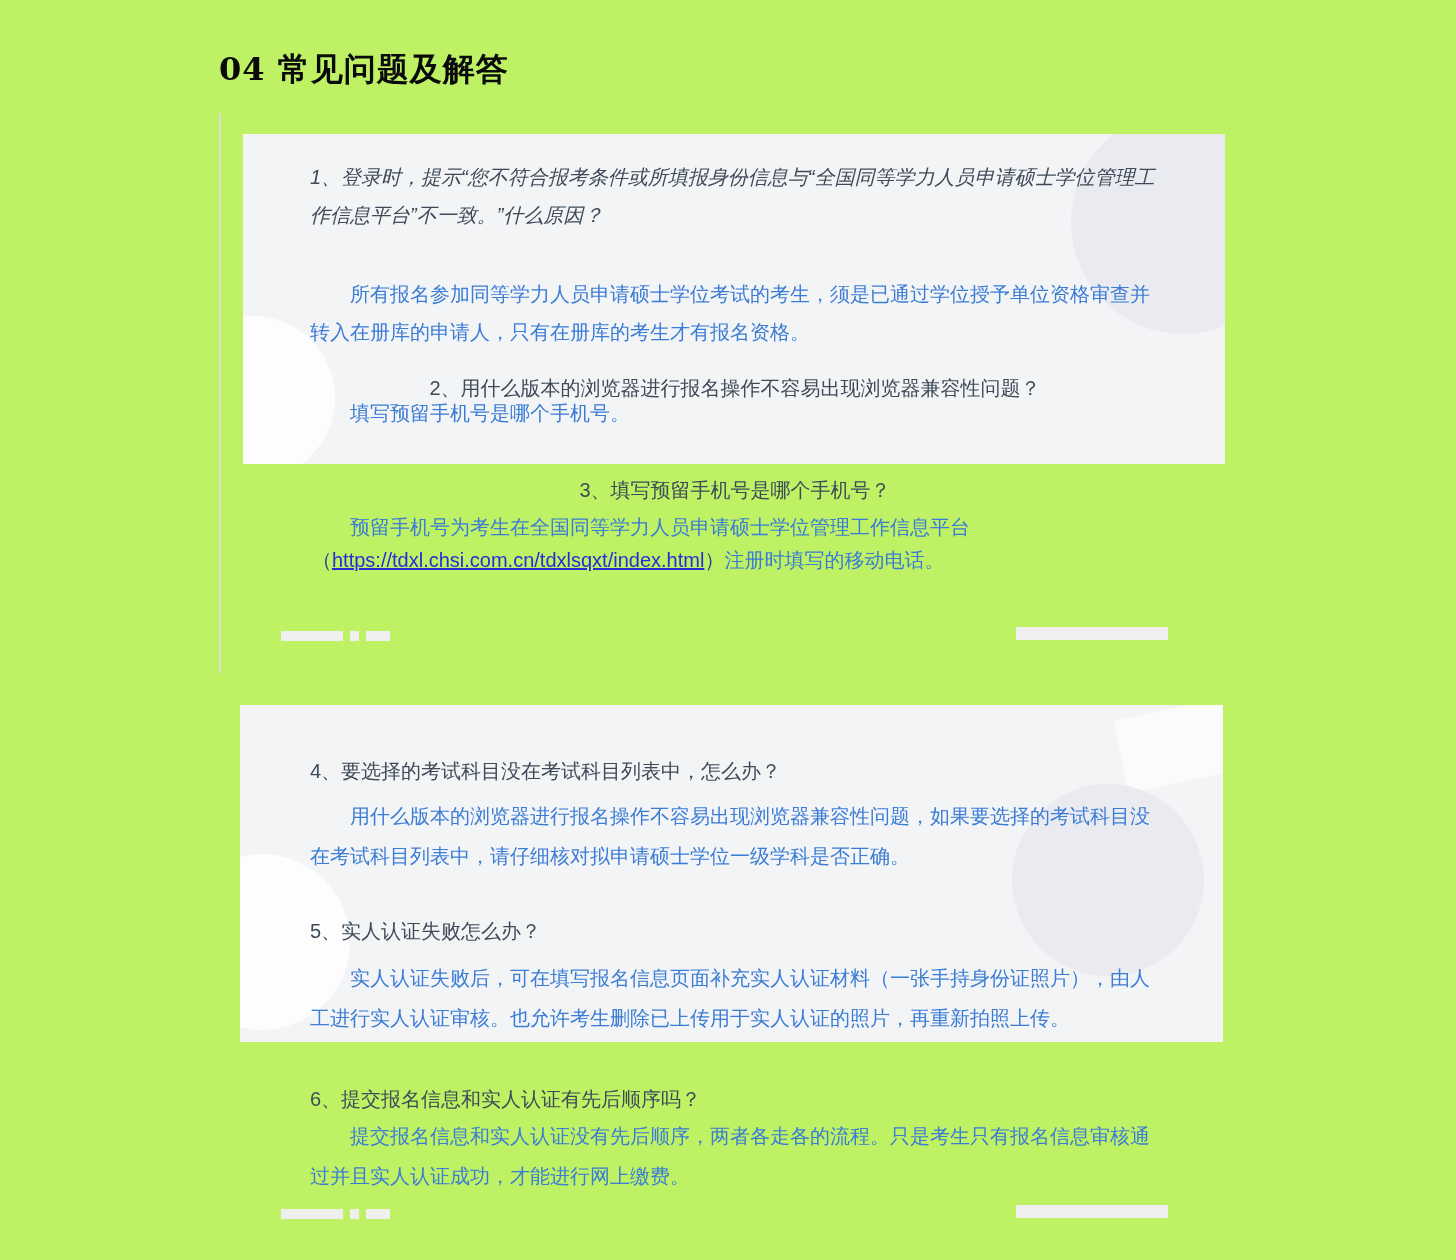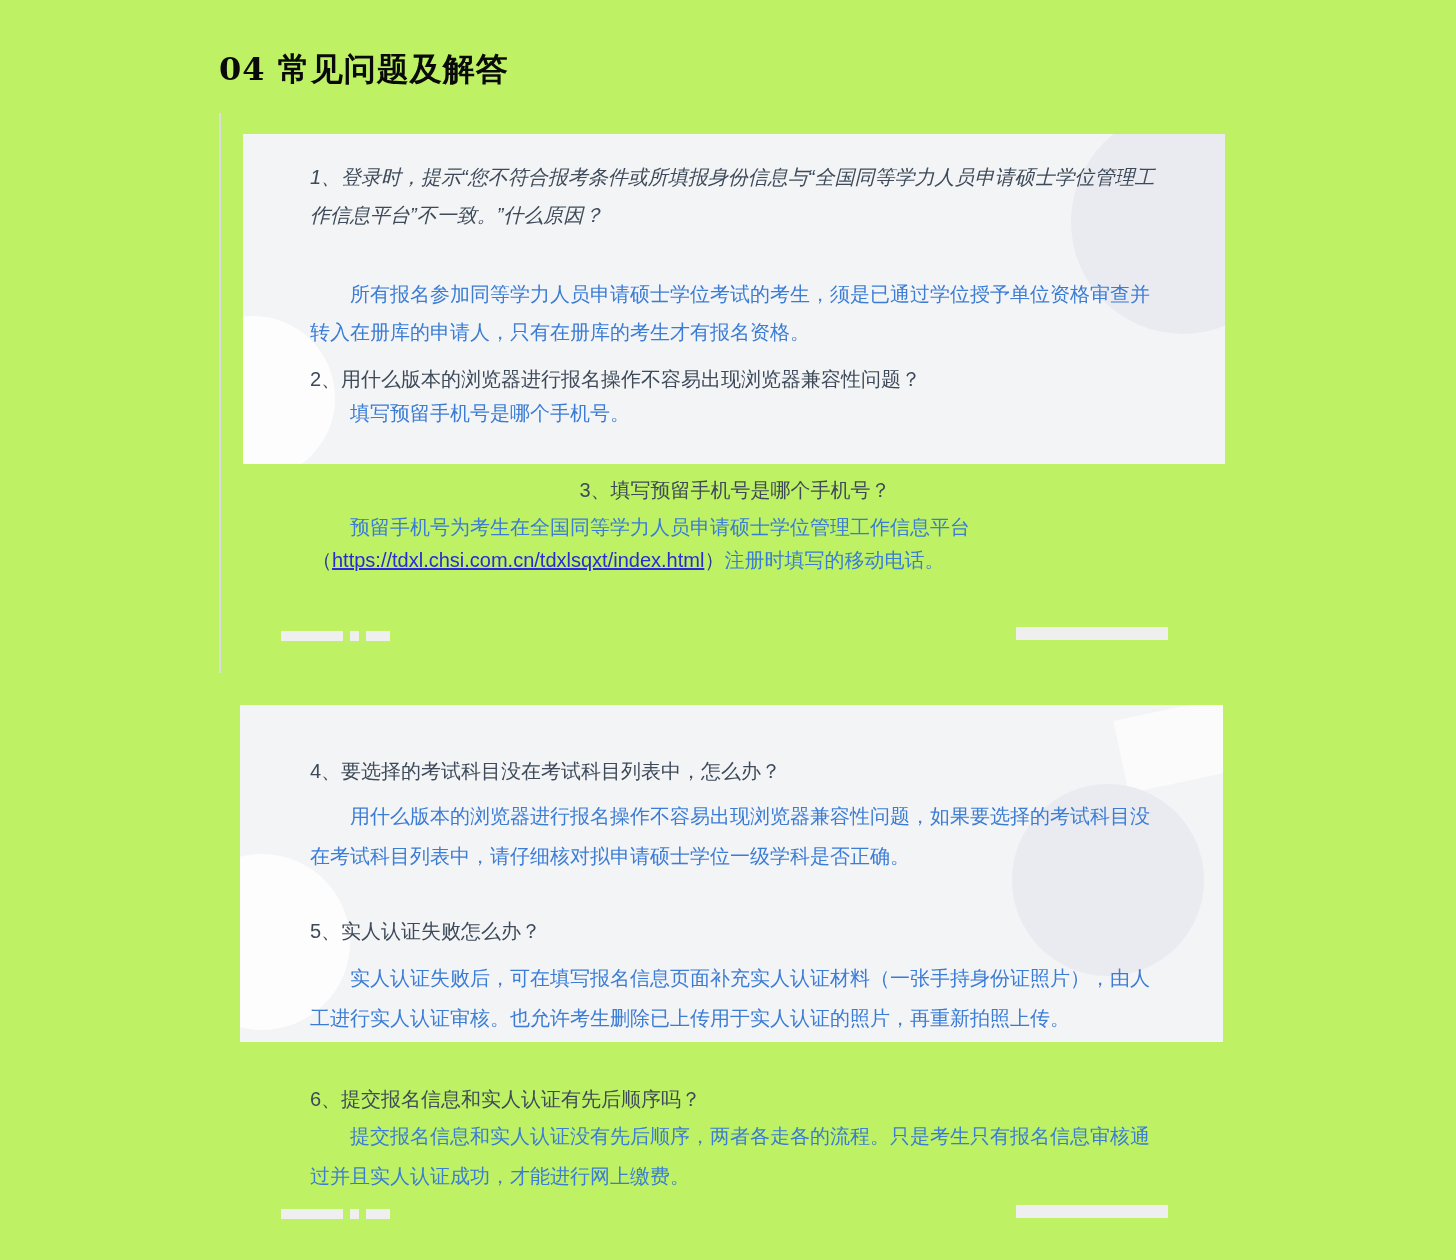--- a/index.html
+++ b/index.html
@@ -38,21 +38,21 @@
     position:absolute; left:310px; width:850px;
     font-size:20px; line-height:38px; z-index:3;
   }
   .q { color:#3e4a59; }
   .a { color:#3b7cd5; text-indent:2em; }
   .a.noindent { text-indent:0; }
   .card2-text { line-height:40px; }
 
   .q1 { top:158px;font-style:italic; }
   .a1 { top:250px;margin-top:25px; }
-  .q2 { top:360px; }
+  .q2 { top:369px;text-align:center; }
   .a2 { top:394px; }
   .q3 { top:471px;text-align:center; }
   .a3l1 { top:508px; }
   .a3l2 { top:541px; left:312px; }
   .q4 { top:751px; }
   .a4 { top:796px; }
   .q5 { top:911px; }
   .a5 { top:958px; }
   .q6 { top:1079px; }
   .a6 { top:1116px; }

